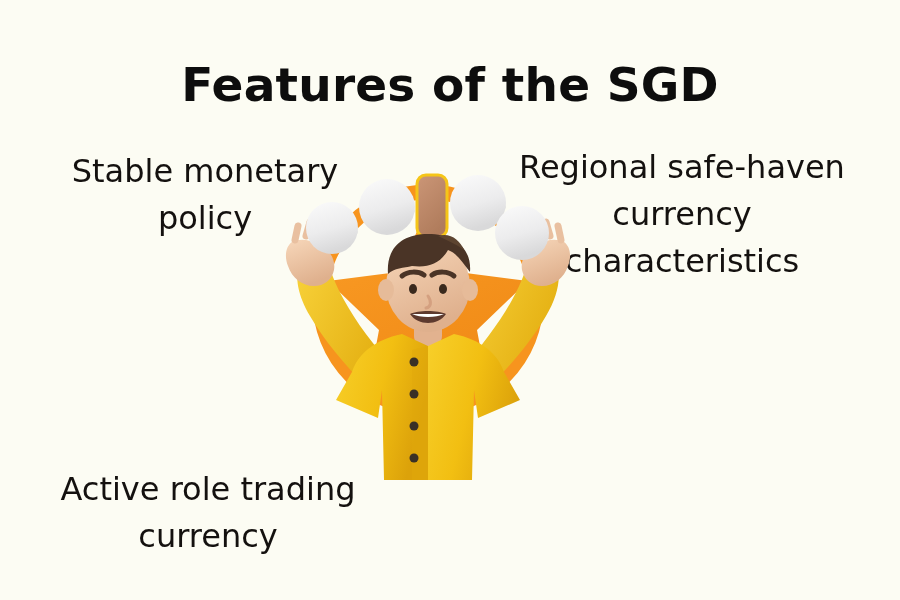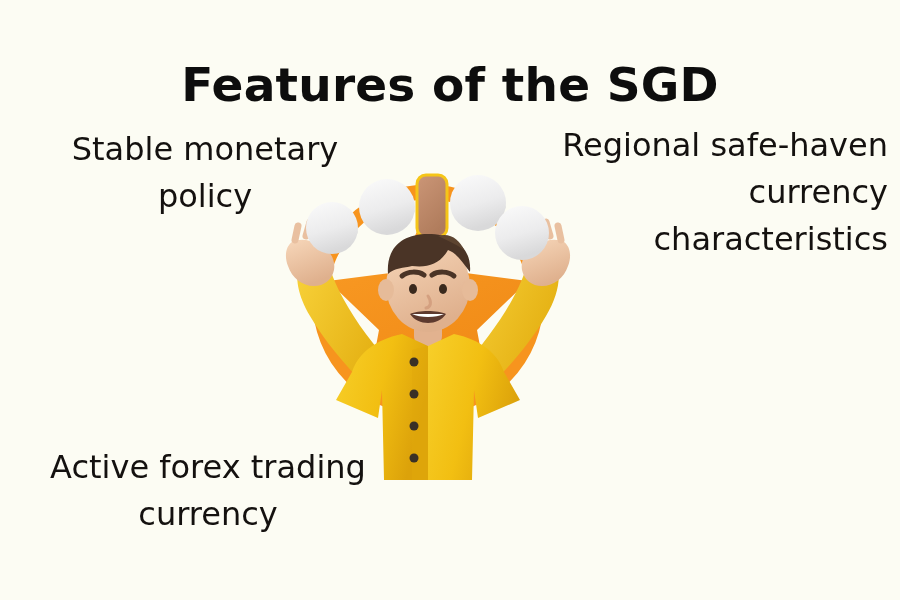--- a/index.html
+++ b/index.html
@@ -41,31 +41,31 @@
   
   .feature {
     position: absolute;
     font-family: "DejaVu Sans", sans-serif;
     font-weight: normal;
     font-size: 32px;
     line-height: 47px;
     color: #14110f;
     text-align: center;
     white-space: pre-line;
+    margin-top: 22px;
   }
   #feature-top-left {
     left: 10px;
     top: 126px;
     width: 390px;
   }
   #feature-top-right {
     left: 476px;
     top: 122px;
     width: 412px;
-    text-align: right;
   }
   #feature-bottom-left {
     left: 8px;
     top: 444px;
     width: 400px;
   }
   #feature-bottom-right {
     left: 486px;
     top: 415px;
     width: 400px;
@@ -93,21 +93,21 @@
 
   <h1 id="title">Features of the SGD</h1>
 
   <div class="feature" id="feature-top-left">Stable monetary
 policy</div>
 
   <div class="feature" id="feature-top-right">Regional safe-haven
 currency
 characteristics</div>
 
-  <div class="feature" id="feature-bottom-left">Active forex trading
+  <div class="feature" id="feature-bottom-left">Active role trading
 currency</div>
 
 
   <div id="illustration">
     <svg viewBox="0 0 340 330" xmlns="http://www.w3.org/2000/svg">
       <defs>
         <linearGradient id="gradSphere" x1="0" y1="0" x2="0.3" y2="1">
           <stop offset="0%" stop-color="#fbfbfb"></stop>
           <stop offset="60%" stop-color="#ececed"></stop>
           <stop offset="100%" stop-color="#d9d9da"></stop>

